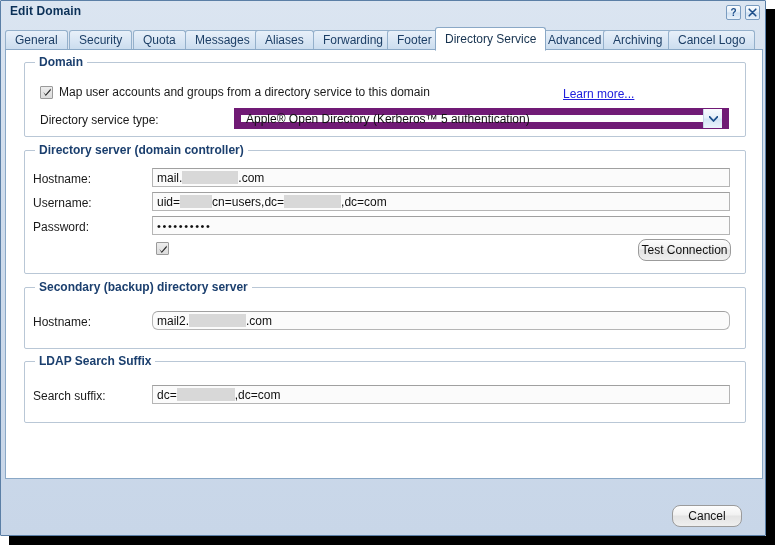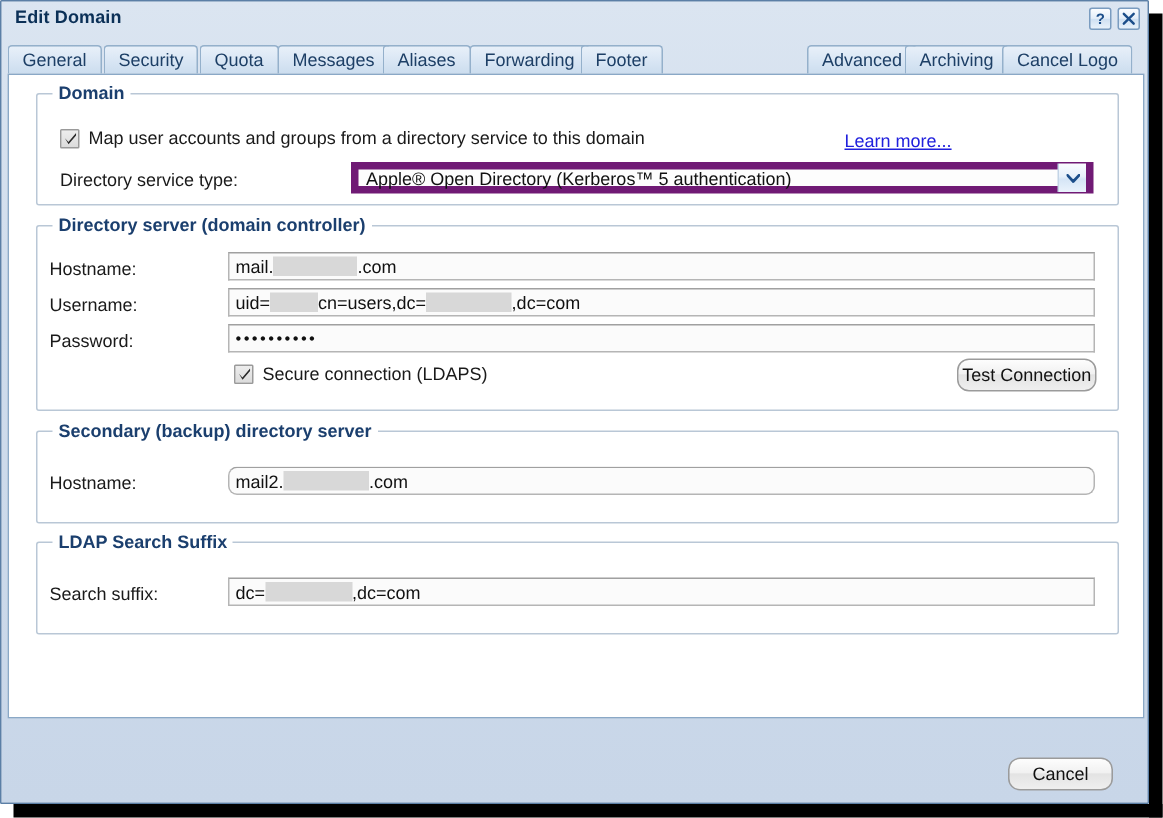--- a/index.html
+++ b/index.html
@@ -191,21 +191,21 @@
     text-decoration: underline;
     cursor: pointer;
     white-space: nowrap;
   }
 
   
   #combo {
     position: absolute;
     height: 21px;
     background: #fdfdfd;
-    border: 5px solid #701a75;
+    border: 7px solid #701a75;
     display: flex;
     align-items: center;
     cursor: pointer;
   }
   #combo-value {
     flex: 1;
     padding-left: 5px;
     font-size: 12px;
     color: #111;
     white-space: nowrap;
@@ -273,20 +273,21 @@
   </div>
 
   <div id="tabstrip">
     <div class="tab" style="left:0px;">General</div>
     <div class="tab" style="left:64px;">Security</div>
     <div class="tab" style="left:128px;">Quota</div>
     <div class="tab" style="left:180px;">Messages</div>
     <div class="tab" style="left:250px;">Aliases</div>
     <div class="tab" style="left:308px;">Forwarding</div>
     <div class="tab" style="left:382px;">Footer</div>
+    <div class="tab active" style="left:430px;">Directory Service</div>
     <div class="tab" style="left:533px;">Advanced</div>
     <div class="tab" style="left:598px;">Archiving</div>
     <div class="tab" style="left:663px;">Cancel Logo</div>
   </div>
 
   <div id="panel">
 
     <div class="group" style="left:18px; top:12px; width:722px; height:75px;">
       <div class="group-label">Domain</div>
 
@@ -336,21 +337,20 @@
       <div class="tfield" style="left:127px; top:65px; width:578px;">
         <span class="pwdots">••••••••••</span>
       </div>
 
       <div class="cbrow" style="left:131px; top:91px;">
         <span class="cbox">
           <svg width="10" height="10" viewBox="0 0 10 10">
             <path d="M1.3 5.1 L3.6 7.6 L8.7 1.6 L8.7 3.4 L3.7 9.1 Z" fill="#2b2b2b"></path>
           </svg>
         </span>
-        <span class="cblabel">Secure connection (LDAPS)</span>
       </div>
 
       <div class="pbtn" style="left:613px; top:88px; width:93px;">Test Connection</div>
     </div>
 
     <div class="group" style="left:18px; top:237px; width:722px; height:62px;">
       <div class="group-label">Secondary (backup) directory server</div>
 
       <div class="flabel" style="left:8px; top:27px;">Hostname:</div>
       <div class="tfield" style="left:127px; top:23px; width:578px;border-radius:6px;">

